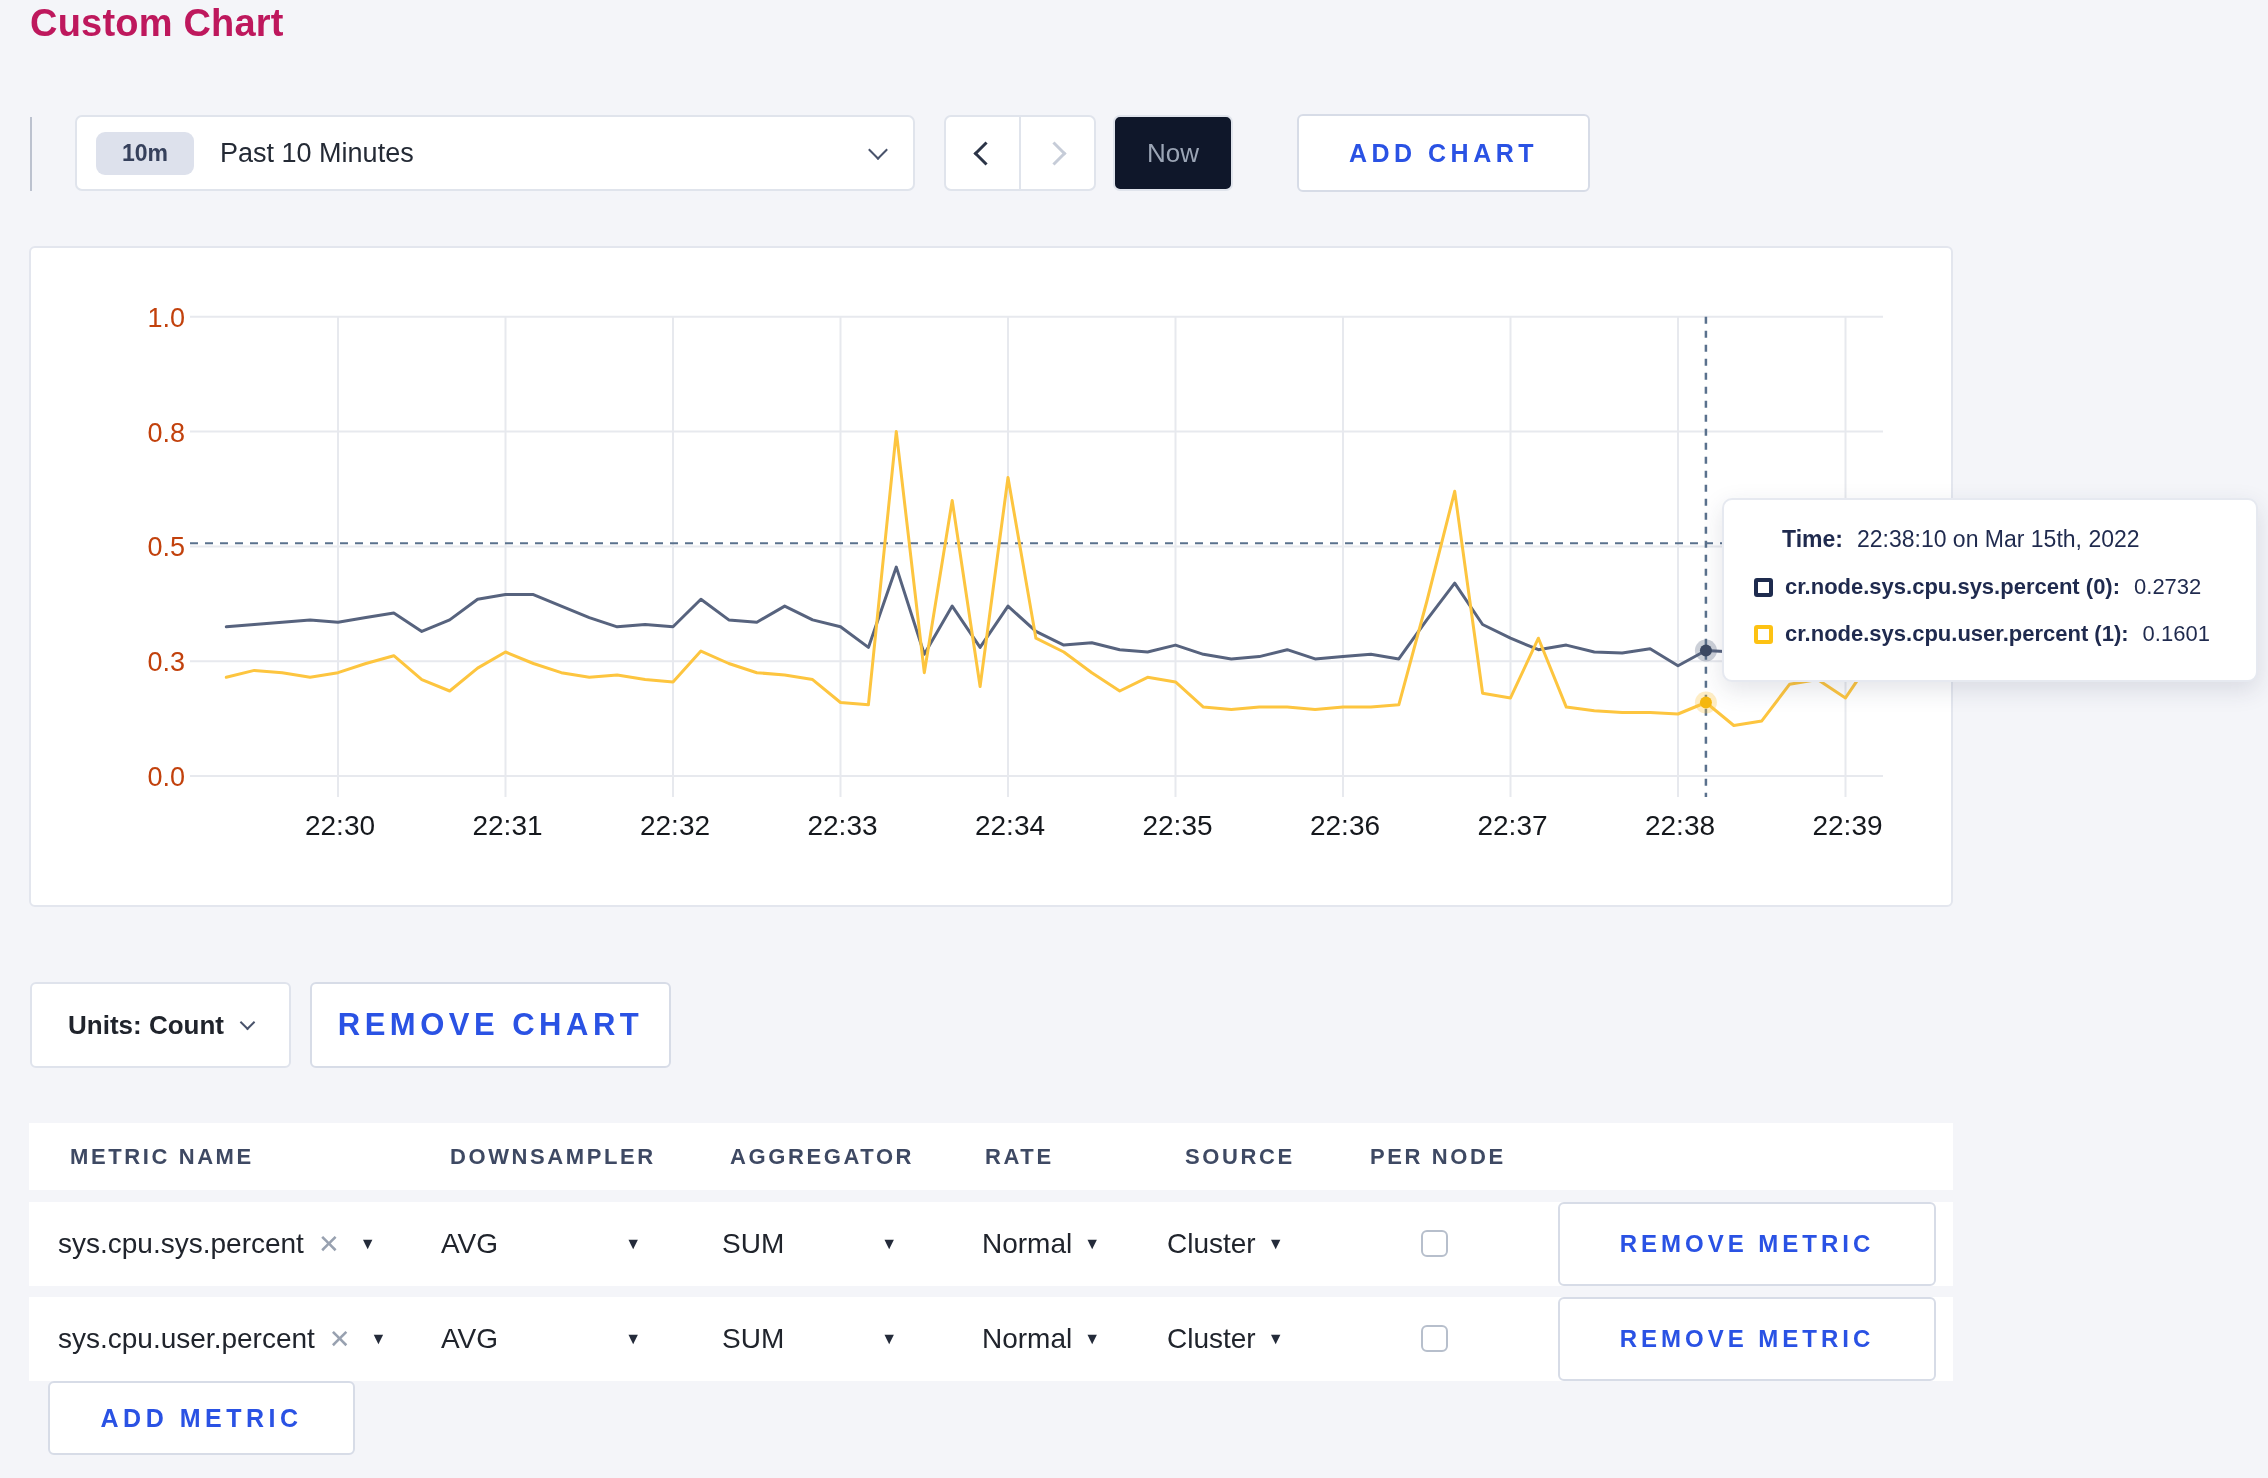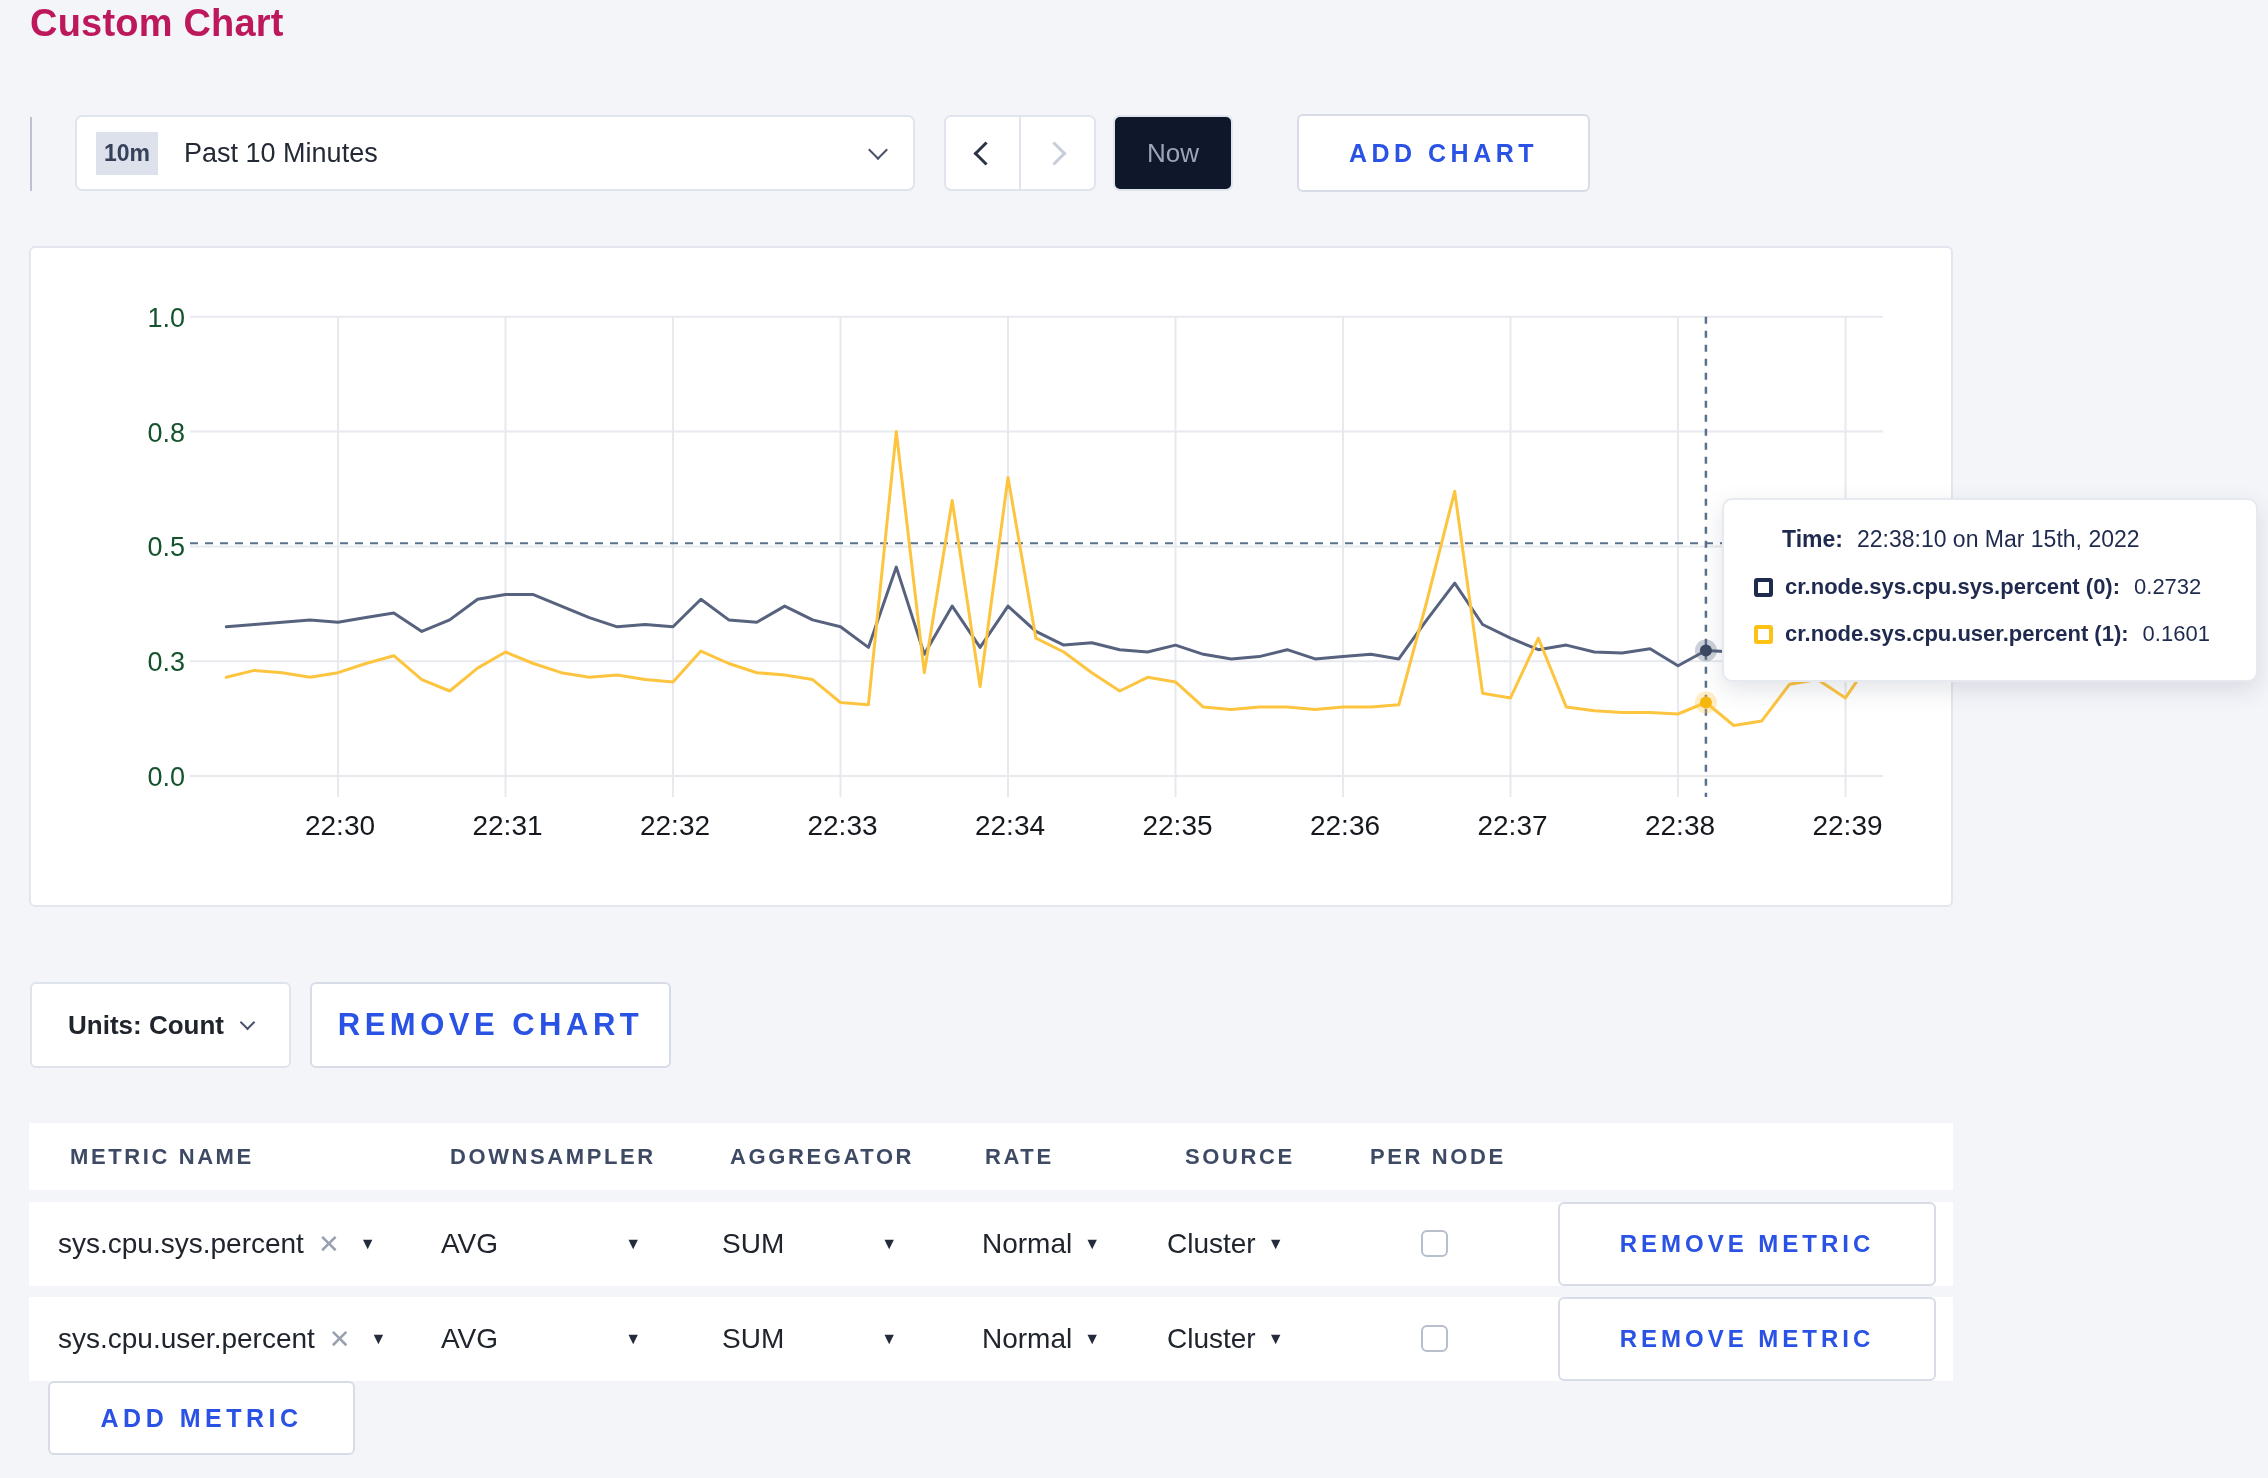--- a/index.html
+++ b/index.html
@@ -4,36 +4,36 @@
 <style>
   html,body{margin:0;padding:0;background:#f4f5f9;}
   *{box-sizing:border-box;font-family:"Liberation Sans",sans-serif;}
   .page{position:relative;width:2268px;height:1478px;background:#f4f5f9;overflow:hidden;color:#20242c;}
 
   .title{position:absolute;left:30px;top:2px;font-size:38px;font-weight:600;color:#be185d;letter-spacing:.2px;}
 
   
   .edge-div{position:absolute;left:30px;top:117px;width:2px;height:74px;background:#bcc2cf;}
   .time-select{position:absolute;left:75px;top:115px;width:840px;height:76px;background:#fff;border:2px solid #e0e4ec;border-radius:7px;display:flex;align-items:center;padding:0 28px 0 19px;cursor:pointer;}
-  .badge{background:#dde1ec;border-radius:0;padding:8px 8px;font-size:23px;font-weight:700;color:#36415c;}
+  .badge{background:#dde1ec;border-radius:9px;padding:8px 26px;font-size:23px;font-weight:700;color:#36415c;}
   .tr-label{margin-left:26px;font-size:27px;font-weight:500;color:#242a35;}
   .chev{width:14px;height:14px;border-right:2.5px solid #49536b;border-bottom:2.5px solid #49536b;transform:rotate(45deg);margin-left:auto;margin-top:-7px;}
   .arrow-group{position:absolute;left:944px;top:115px;width:152px;height:76px;background:#fff;border:2px solid #e0e4ec;border-radius:7px;display:flex;}
   .arrow-btn{flex:1;background:none;border:none;display:flex;align-items:center;justify-content:center;cursor:pointer;padding:0;}
   .arrow-btn + .arrow-btn{border-left:2px solid #e0e4ec;}
   .chevL{width:17px;height:17px;border-left:3.5px solid #2b3447;border-bottom:3.5px solid #2b3447;transform:rotate(45deg);margin-left:6px;}
   .chevR{width:17px;height:17px;border-right:3.5px solid #c6ccd8;border-top:3.5px solid #c6ccd8;transform:rotate(45deg);margin-right:6px;}
   .now-btn{position:absolute;left:1113px;top:115px;width:120px;height:76px;background:#0f172a;border:2px solid #e0e4ec;border-radius:7px;font-size:26px;color:#9ba5b5;cursor:default;}
   .blue-btn{background:#fff;border:2px solid #d7dce7;border-radius:6px;color:#2a52e4;font-weight:600;letter-spacing:4.5px;cursor:pointer;}
   .add-chart{position:absolute;left:1297px;top:114px;width:293px;height:78px;font-size:25px;}
 
   
   .chart-card{position:absolute;left:29px;top:246px;width:1924px;height:661px;background:#fff;border:2px solid #e3e6ee;border-radius:6px;}
   .chart-card svg{position:absolute;left:-2px;top:-2px;}
-  .ylab{position:absolute;width:90px;text-align:right;font-size:27px;color:#14532d;}
+  .ylab{position:absolute;width:90px;text-align:right;font-size:27px;color:#c2410c;}
   .xlab{position:absolute;width:130px;text-align:center;font-size:28px;color:#15181d;}
 
   
   .tooltip{position:absolute;left:1722px;top:498px;width:536px;height:184px;background:#fff;border:2px solid #e6e9f0;border-radius:10px;box-shadow:0 8px 24px rgba(40,50,80,.13);padding:26px 30px 0 30px;z-index:5;}
   .tt-row{display:flex;align-items:center;margin-bottom:21px;font-size:22px;color:#1f2a4e;}
   .tt-row.time{padding-left:28px;font-size:23px;}
   .tt-label{font-weight:700;}
   .tt-value{font-weight:400;margin-left:14px;}
   .swatch{width:19px;height:19px;border-radius:3px;background:#fff;border:4px solid #1e2b4e;margin-right:12px;flex:0 0 auto;}
 

